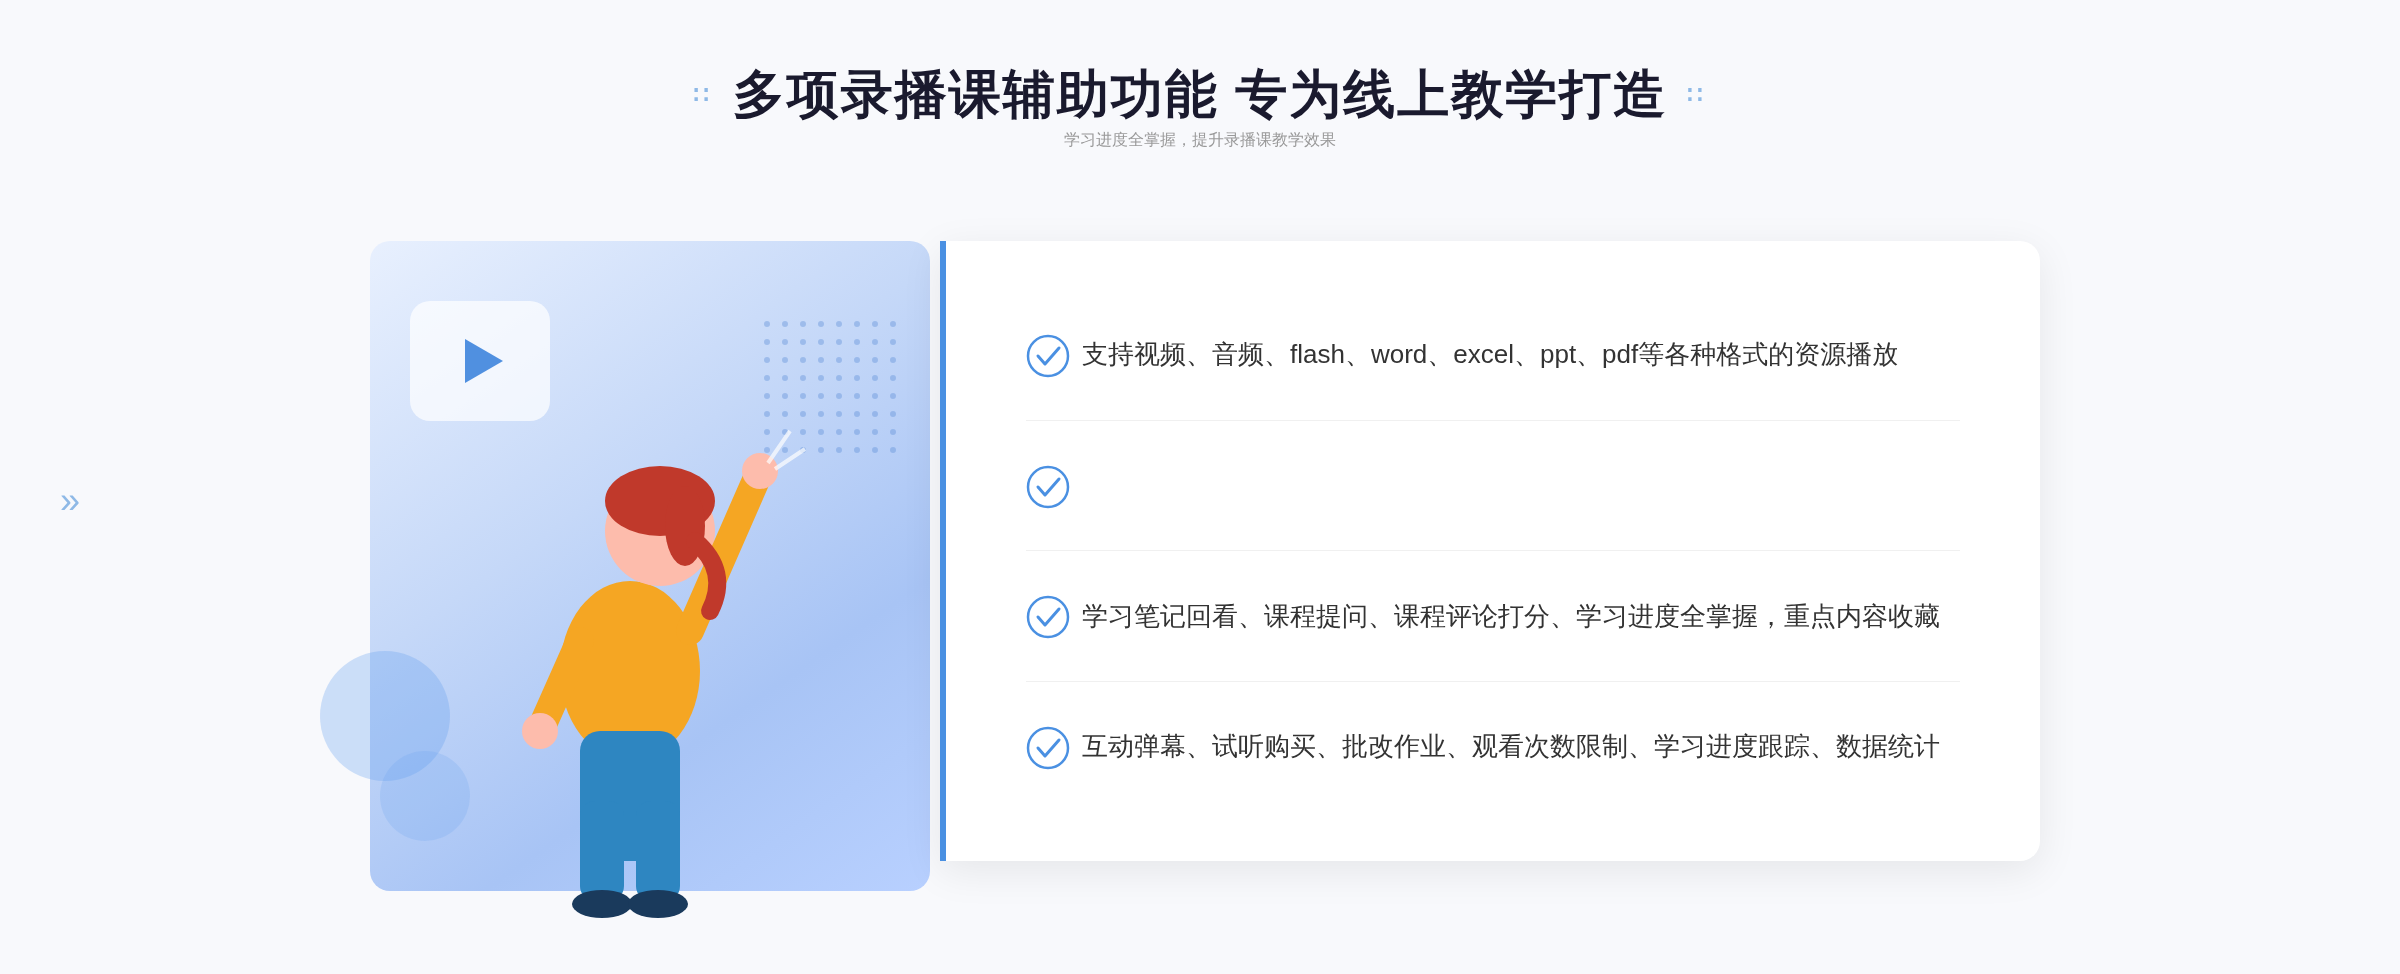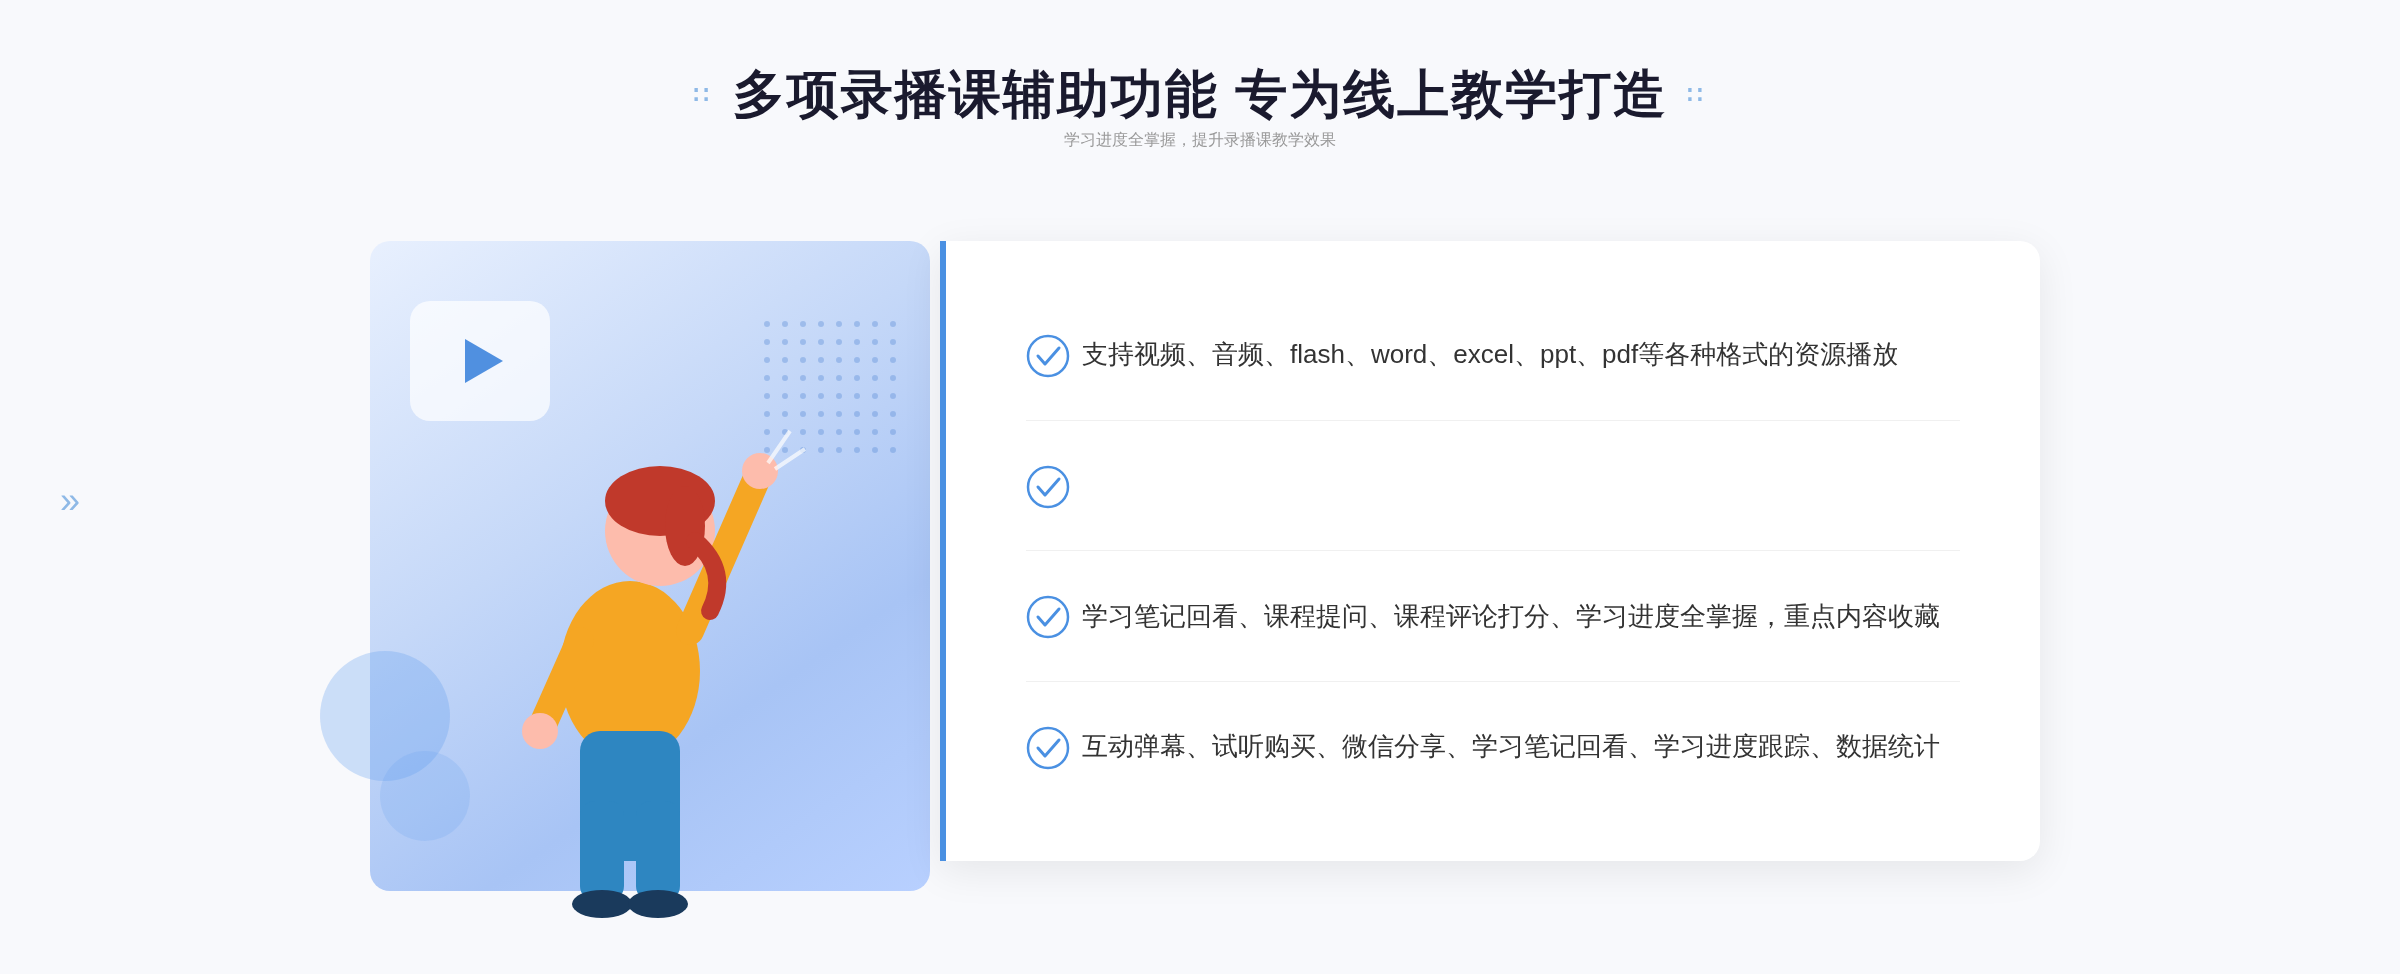--- a/index.html
+++ b/index.html
@@ -380,19 +380,19 @@
 
       <div class="divider"></div>
 
       <div class="feature-item">
         <div class="check-icon">
           <svg viewBox="0 0 44 44" xmlns="http://www.w3.org/2000/svg">
             <circle cx="22" cy="22" r="20" fill="none" stroke="#4a90e2" stroke-width="2.5"></circle>
             <polyline points="12,22 19,30 33,14" fill="none" stroke="#4a90e2" stroke-width="3" stroke-linecap="round" stroke-linejoin="round"></polyline>
           </svg>
         </div>
-        <div class="feature-text">互动弹幕、试听购买、微信分享、学习笔记回看、学习进度跟踪、数据统计</div>
+        <div class="feature-text">互动弹幕、试听购买、批改作业、观看次数限制、学习进度跟踪、数据统计</div>
       </div>
 
     </div>
   </div>
 
 </div>
 
 </body></html>

